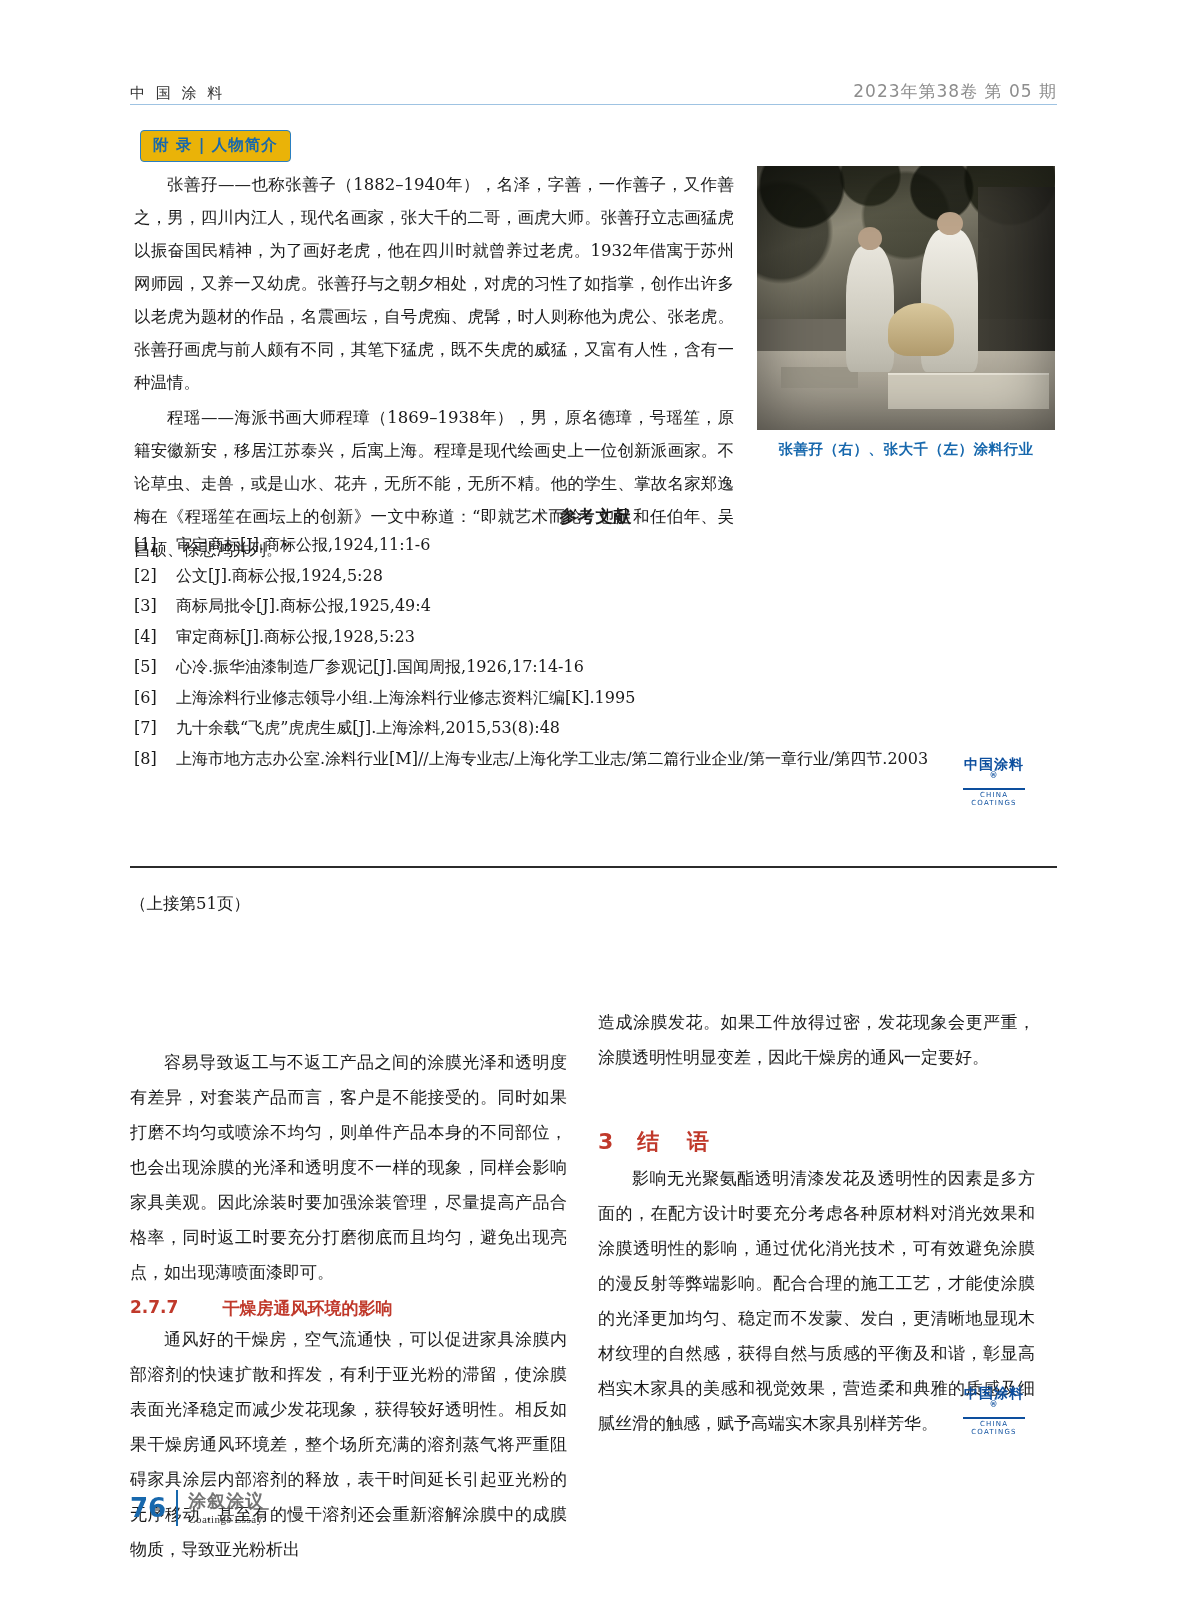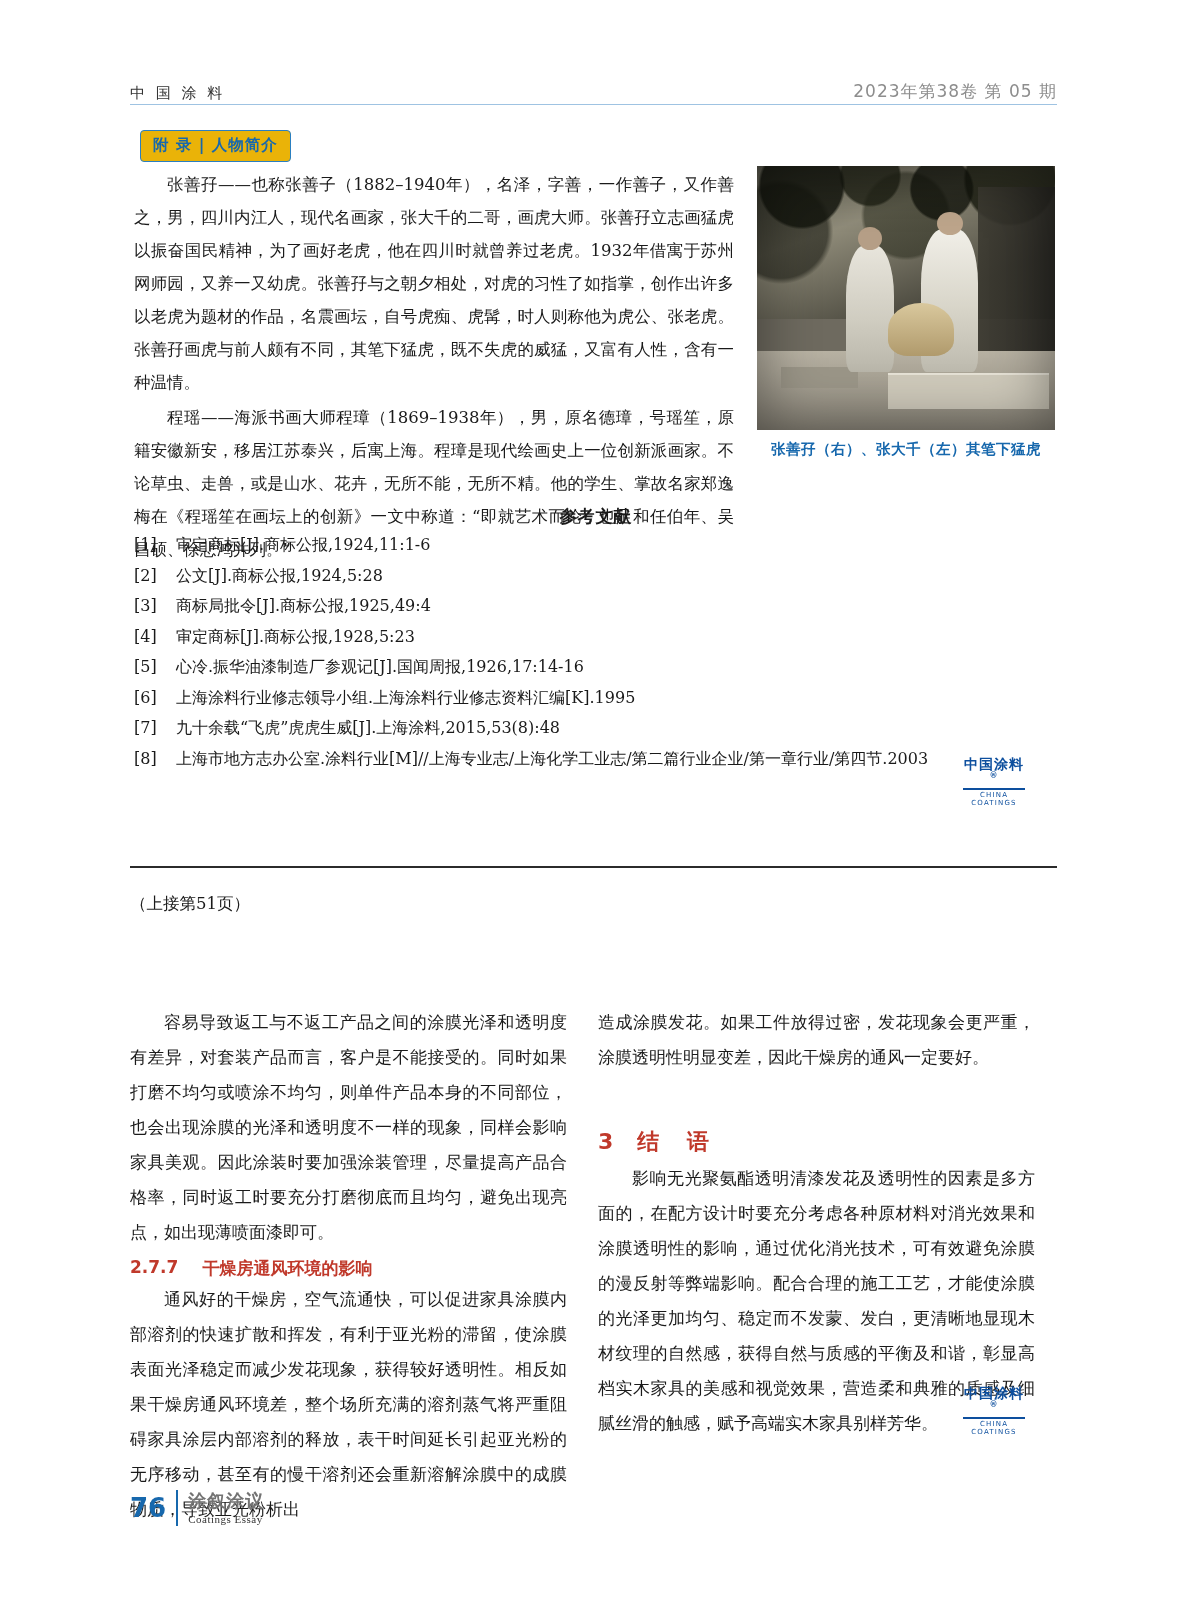--- a/index.html
+++ b/index.html
@@ -161,34 +161,34 @@
   .mid-rule {
     position:absolute; left:130px; top:866px; width:927px; height:2px;
     background:#2b2b2b;
   }
   .contfrom {
     position:absolute; left:130px; top:893px;
     font-size:16.5px; font-family:"DejaVu Serif", serif;
   }
 
   
-  .colL { position:absolute; left:130px; top:1005px; width:437px; }
+  .colL { position:absolute; left:130px; top:1045px; width:437px; }
   .colR { position:absolute; left:598px; top:1005px; width:437px; }
   .col p {
     margin:0; font-size:17px; line-height:35px;
     text-align:justify; text-indent:2em;
     font-family:"DejaVu Serif", serif;
   }
   .col p.noind { text-indent:0; }
   .sub-h {
     margin:7px 0 2px 0;
     font-size:17px; font-weight:bold;
     font-family:"DejaVu Sans", sans-serif;
     color:#c0392b;
-    display:flex; gap:24px;
+    display:flex; gap:44px;
   }
   .sec-h {
     margin:10px 0 4px 0;
     font-size:22px; font-weight:bold;
     font-family:"DejaVu Sans", sans-serif;
     color:#c0392b;
     display:flex; gap:24px; align-items:baseline;
   }
   .sec-h .t { letter-spacing:10px;margin-top:42px; }
 
@@ -240,21 +240,21 @@
       <div class="figL">
           <div class="head"></div>
         </div>
       <div class="figR">
           <div class="head"></div>
         </div>
       <div class="tiger"></div>
       <div class="bench"></div>
       <div class="vign"></div>
     </div>
-    <div class="caption">张善孖（右）、张大千（左）其笔下猛虎</div>
+    <div class="caption">张善孖（右）、张大千（左）涂料行业</div>
   </div>
 
   <div class="ref-title">参考文献</div>
   <div class="reflist">
     <div class="item">
       <div class="num">[1]</div>
       <div class="txt">审定商标[J].商标公报,1924,11:1-6</div>
     </div>
     <div class="item">
       <div class="num">[2]</div>

